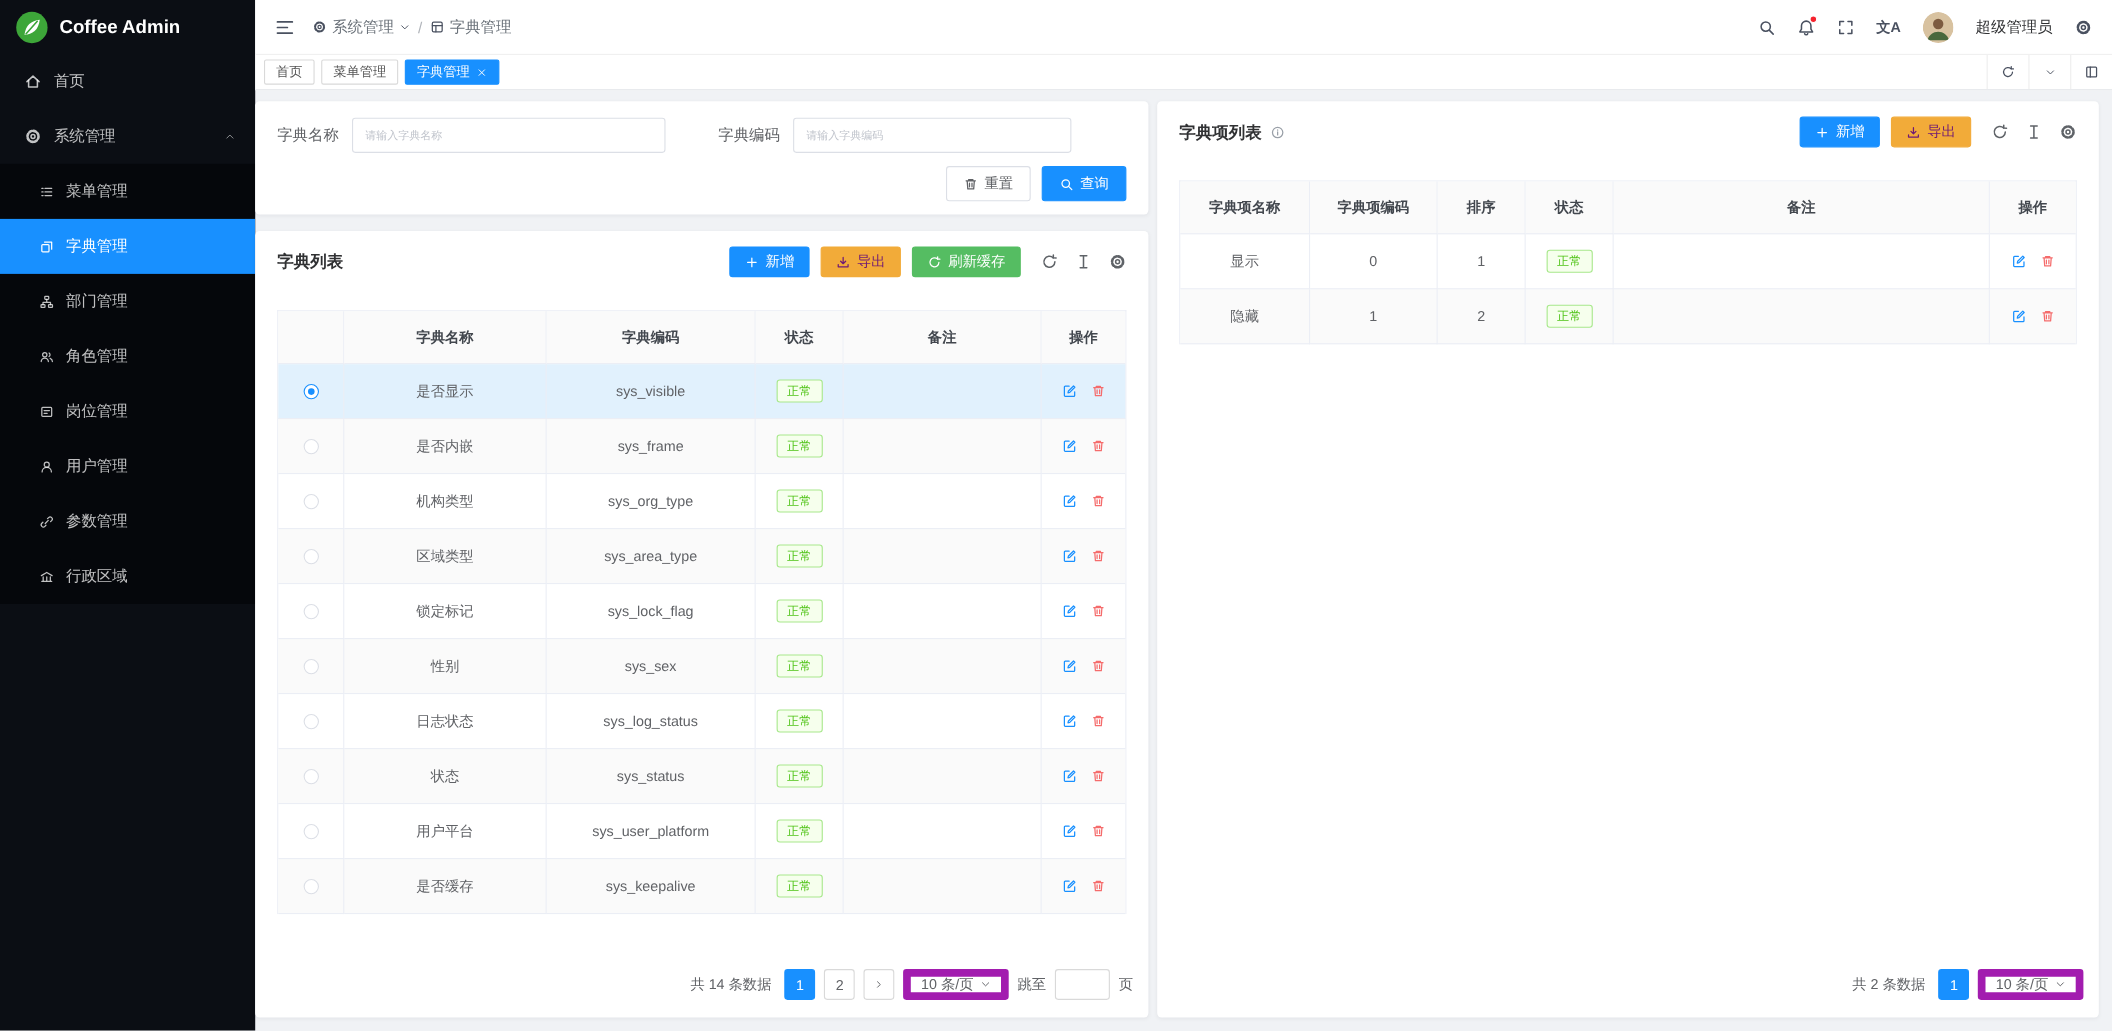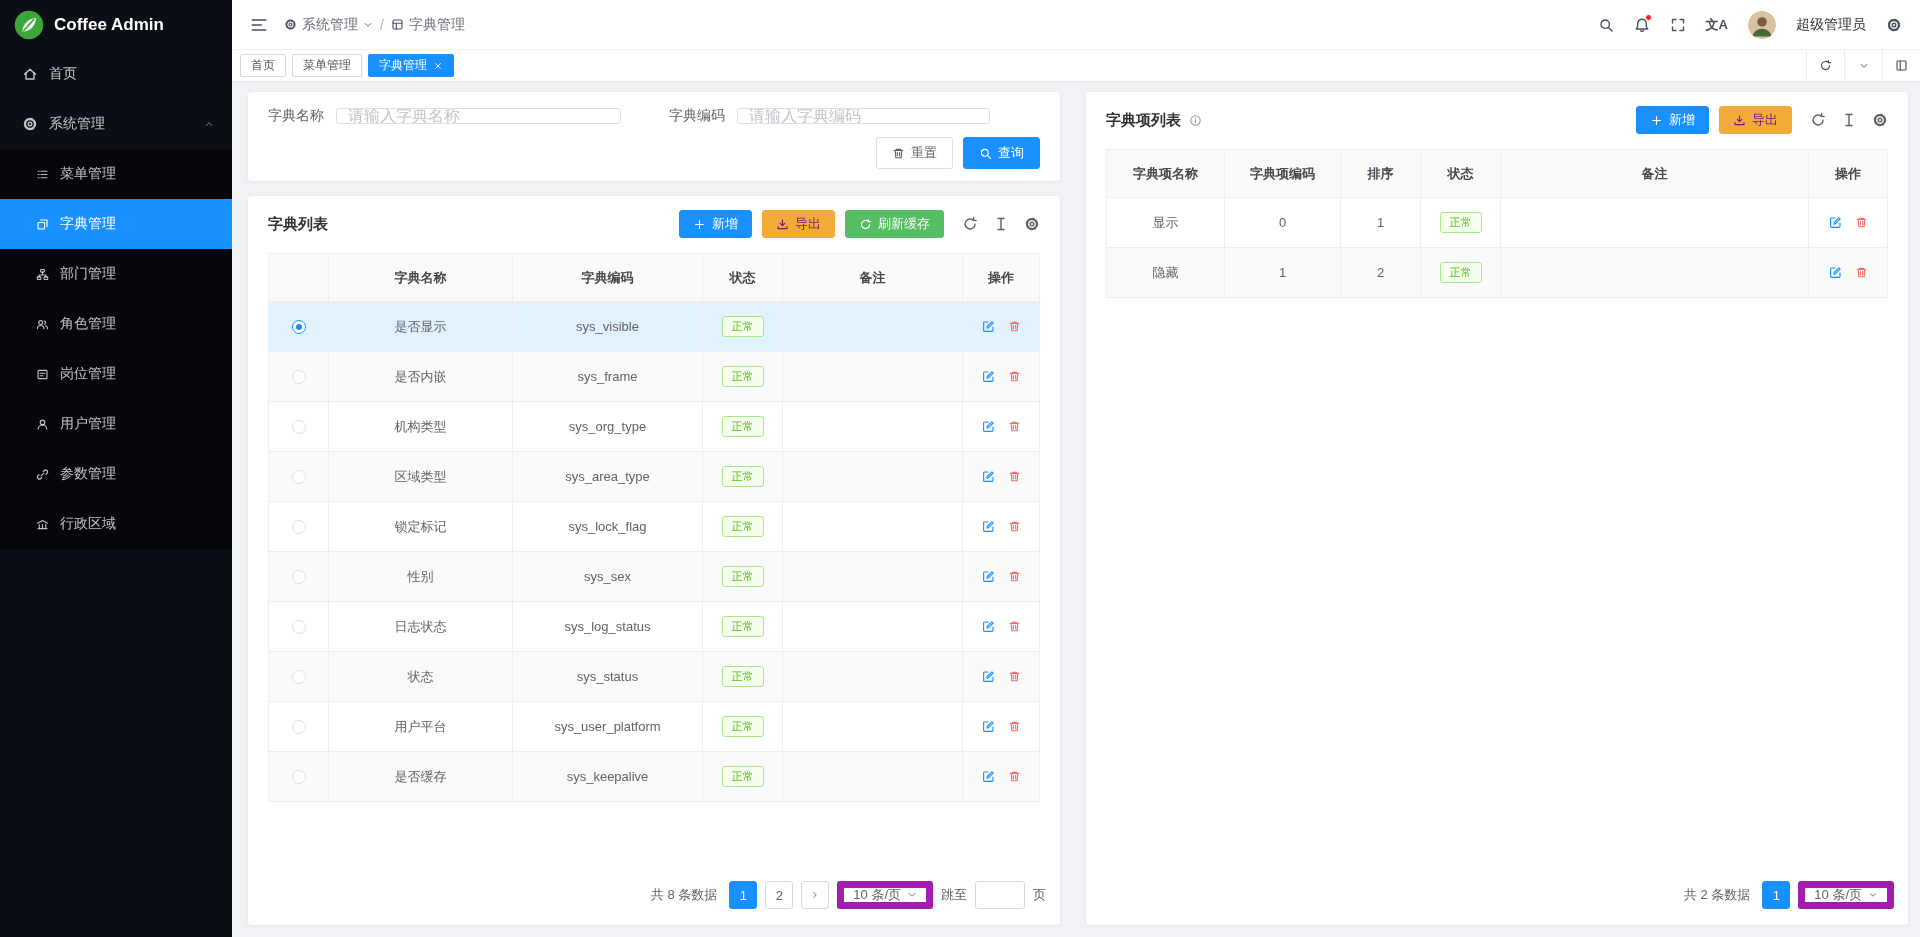--- a/index.html
+++ b/index.html
@@ -42,49 +42,49 @@
   .username{font-size:14px;color:#303133;white-space:nowrap}
 
   .tabbar{height:33px;background:#fff;border-top:1px solid #f0f0f0;border-bottom:1px solid #e6e8eb;display:flex;align-items:center;padding-left:8px;flex:none}
   .tabs{display:flex;gap:6px;align-items:center}
   .tab{height:23px;padding:0 10px;border:1px solid #d9d9d9;border-radius:2px;font-size:12px;display:inline-flex;align-items:center;gap:6px;background:#fff;color:#555;cursor:pointer;white-space:nowrap}
   .tab.active{background:#1890ff;border-color:#1890ff;color:#fff}
   .tab-actions{margin-left:auto;display:flex;height:100%;align-items:stretch}
   .tab-action{width:38px;display:flex;align-items:center;justify-content:center;border-left:1px solid #ededed;color:#4a5160;cursor:pointer}
 
   
-  .content{flex:1;display:flex;gap:26px;padding:10px 12px 12px 16px;min-height:0}
+  .content{flex:1;display:flex;gap:8px;padding:10px 12px 12px 0;min-height:0}
   .col-left{width:812px;flex:none;display:flex;flex-direction:column;gap:15px;min-height:0}
   .card{background:#fff;border-radius:4px;box-shadow:0 1px 4px rgba(0,21,41,.06)}
 
   .search-card{padding:15px 20px 12px;flex:none}
   .search-row{display:flex;gap:48px}
   .form-item{display:flex;align-items:center;gap:12px}
   .form-label{color:#606266;white-space:nowrap}
-  .input{height:16px;border:1px solid #dcdfe6;border-radius:3px;padding:0 11px;font-size:16px;color:#333;outline:none;font-family:inherit}
+  .input{height:32px;border:1px solid #dcdfe6;border-radius:3px;padding:0 11px;font-size:10px;color:#333;outline:none;font-family:inherit}
   .input::placeholder{color:#c0c4cc}
   .w285{width:285px}.w253{width:253px}
   .search-actions{display:flex;justify-content:flex-end;gap:10px;margin-top:12px}
 
   .btn{height:32px;padding:0 15px;border-radius:3px;border:1px solid #dcdfe6;background:#fff;display:inline-flex;align-items:center;gap:6px;font-size:13px;cursor:pointer;color:#606266;font-family:inherit;white-space:nowrap}
   .btn.small{height:28px;padding:0 13px}
   .btn-primary{background:#1890ff;border-color:#1890ff;color:#fff}
   .btn-warning{background:#f2ab39;border-color:#f2ab39;color:#701a75}
   .btn-success{background:#55bd62;border-color:#55bd62;color:#fff}
 
   .list-card{flex:1;display:flex;flex-direction:column;min-height:0}
   .right-card{flex:1;min-width:0}
   .card-header{height:56px;display:flex;align-items:center;padding:0 20px;gap:6px;flex:none}
   .card-title{font-size:15px;font-weight:600;color:#303133;white-space:nowrap}
   .info-ic{color:#9aa0a8;margin-left:2px}
   .card-tools{margin-left:auto;display:flex;align-items:center;gap:10px}
   .tool-icons{display:flex;align-items:center;gap:15px;color:#5f6368;margin-left:8px}
   .tool-icons .icon{cursor:pointer}
 
-  .table-wrap{margin:1px 20px;border:1px solid #ebeef5;border-bottom:none;flex:none}
+  .table-wrap{margin:16px 20px;border:1px solid #ebeef5;border-bottom:none;flex:none}
   .thead,.trow{display:flex}
   .tcell{border-right:1px solid #ebeef5;border-bottom:1px solid #ebeef5;display:flex;align-items:center;justify-content:center;font-size:13px;color:#606266;min-height:50px;padding:0 8px;text-align:center;overflow:hidden}
   .tcell:last-child{border-right:none}
   .thead .tcell{background:#fafafa;color:#42474e;font-weight:700;min-height:48px}
   .rows .trow:nth-child(even){background:#fafafa}
   .rows .trow.selected{background:#e1f1fd}
   
   .dt .c-radio{width:60px}
   .dt .c-name{width:184px}
   .dt .c-code{width:190px}
@@ -762,21 +762,21 @@
                           </svg>
                         </span>
                       </span>
       </span>
     </div>
   </div>
               </div>
           </div>
 
           <div class="pagination">
-            <span class="pg-total">共 8 条数据</span>
+            <span class="pg-total">共 14 条数据</span>
             <span class="pages" id="dict-pages">
                 <button class="page-btn active">1</button>
                 <button class="page-btn">2</button>
               </span>
             <button class="page-btn">
                 <span class="icon xs">
                   <svg viewBox="0 0 16 16">
                     <path d="M6 4l4 4-4 4"></path>
                   </svg>
                 </span>

